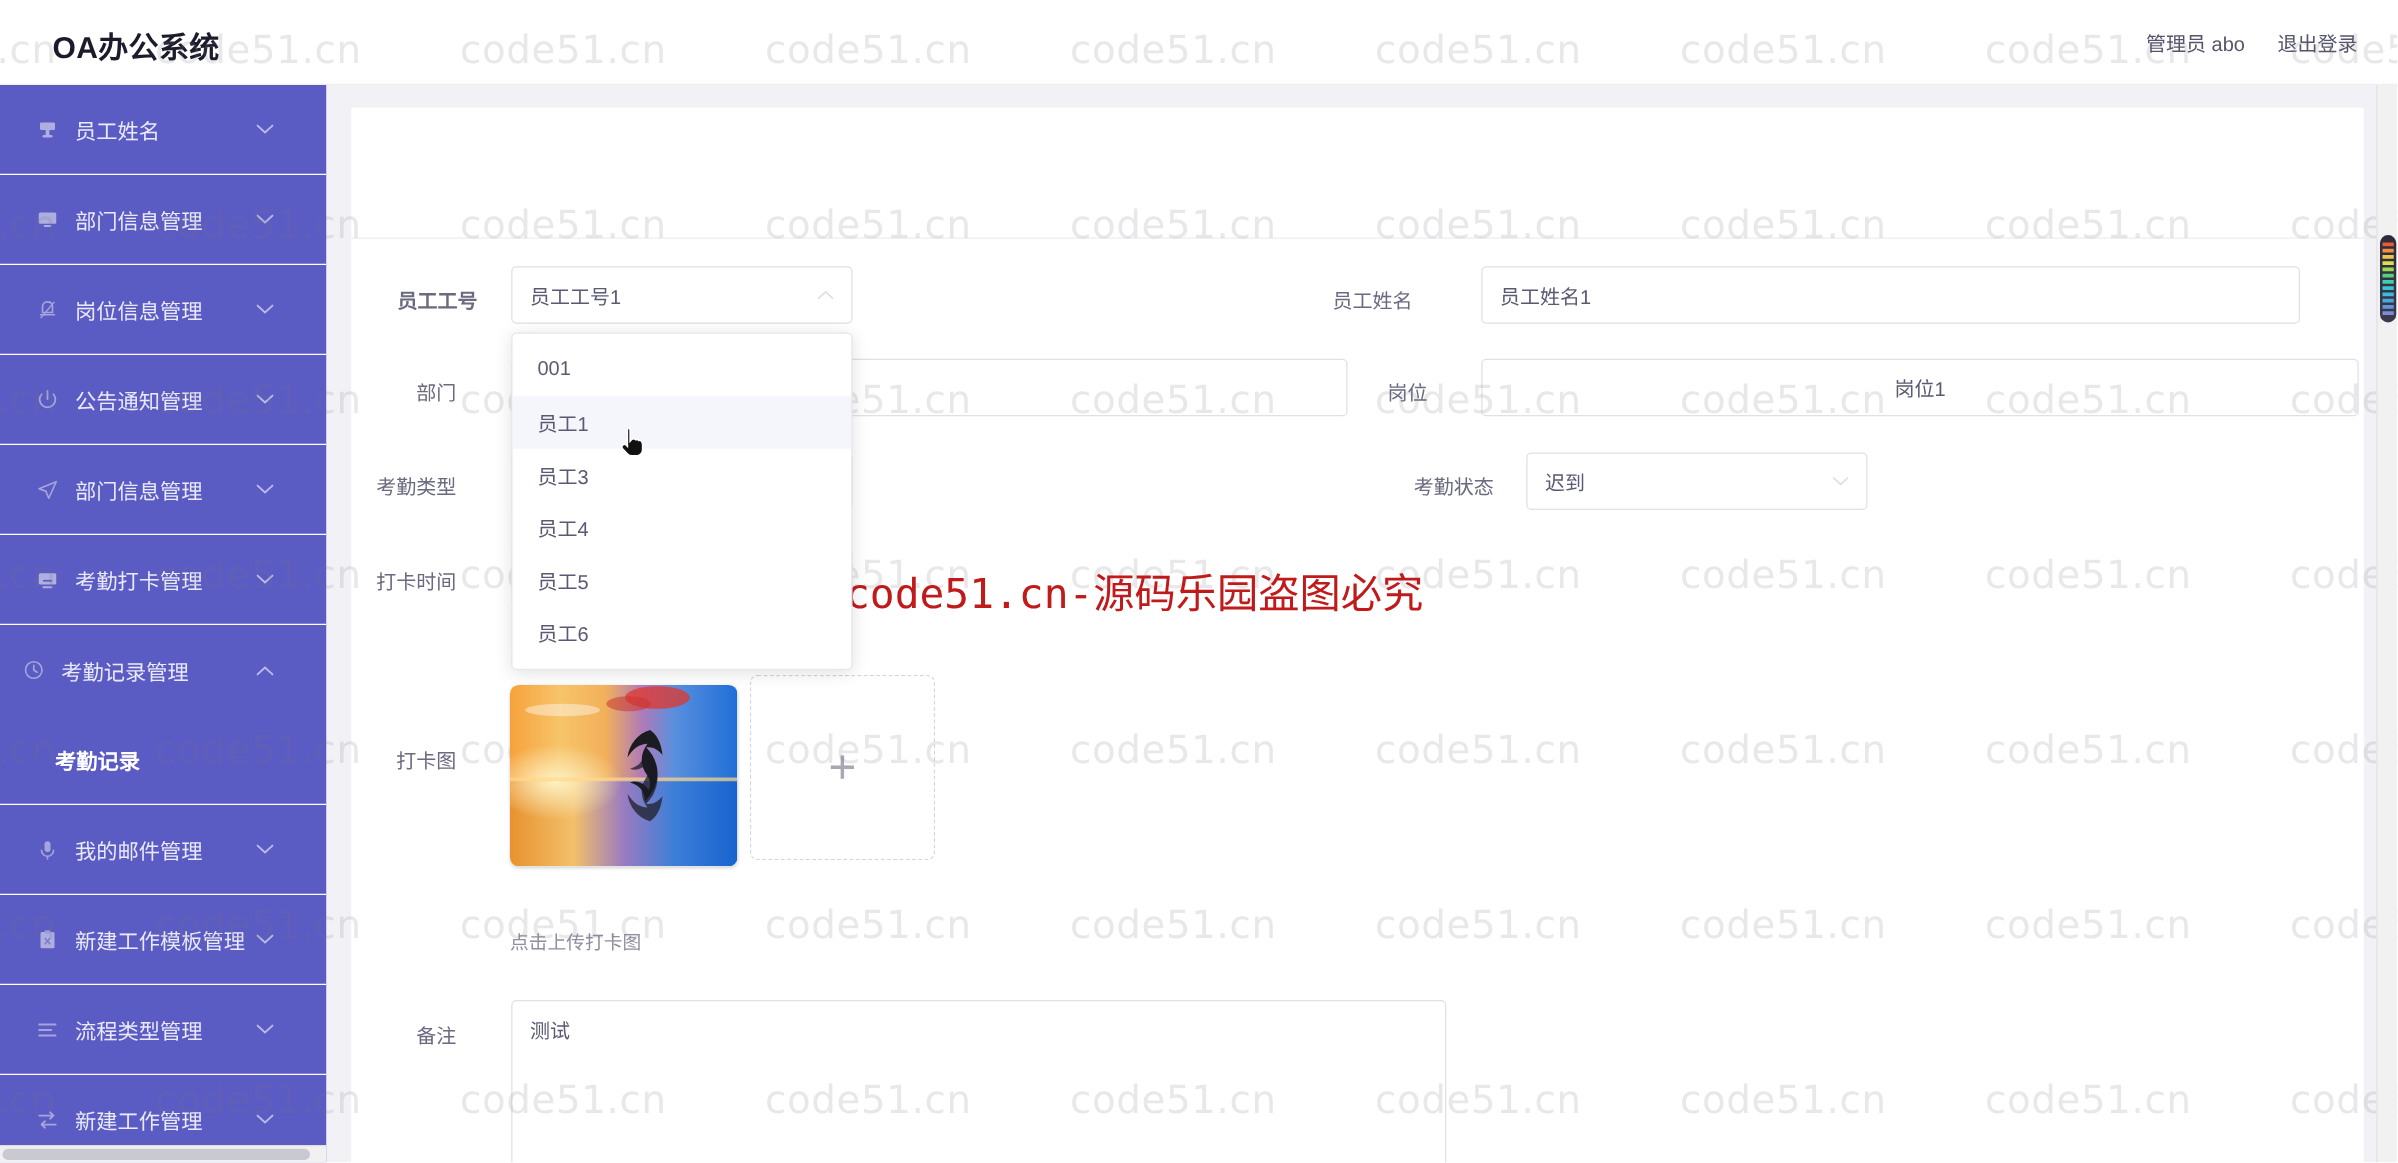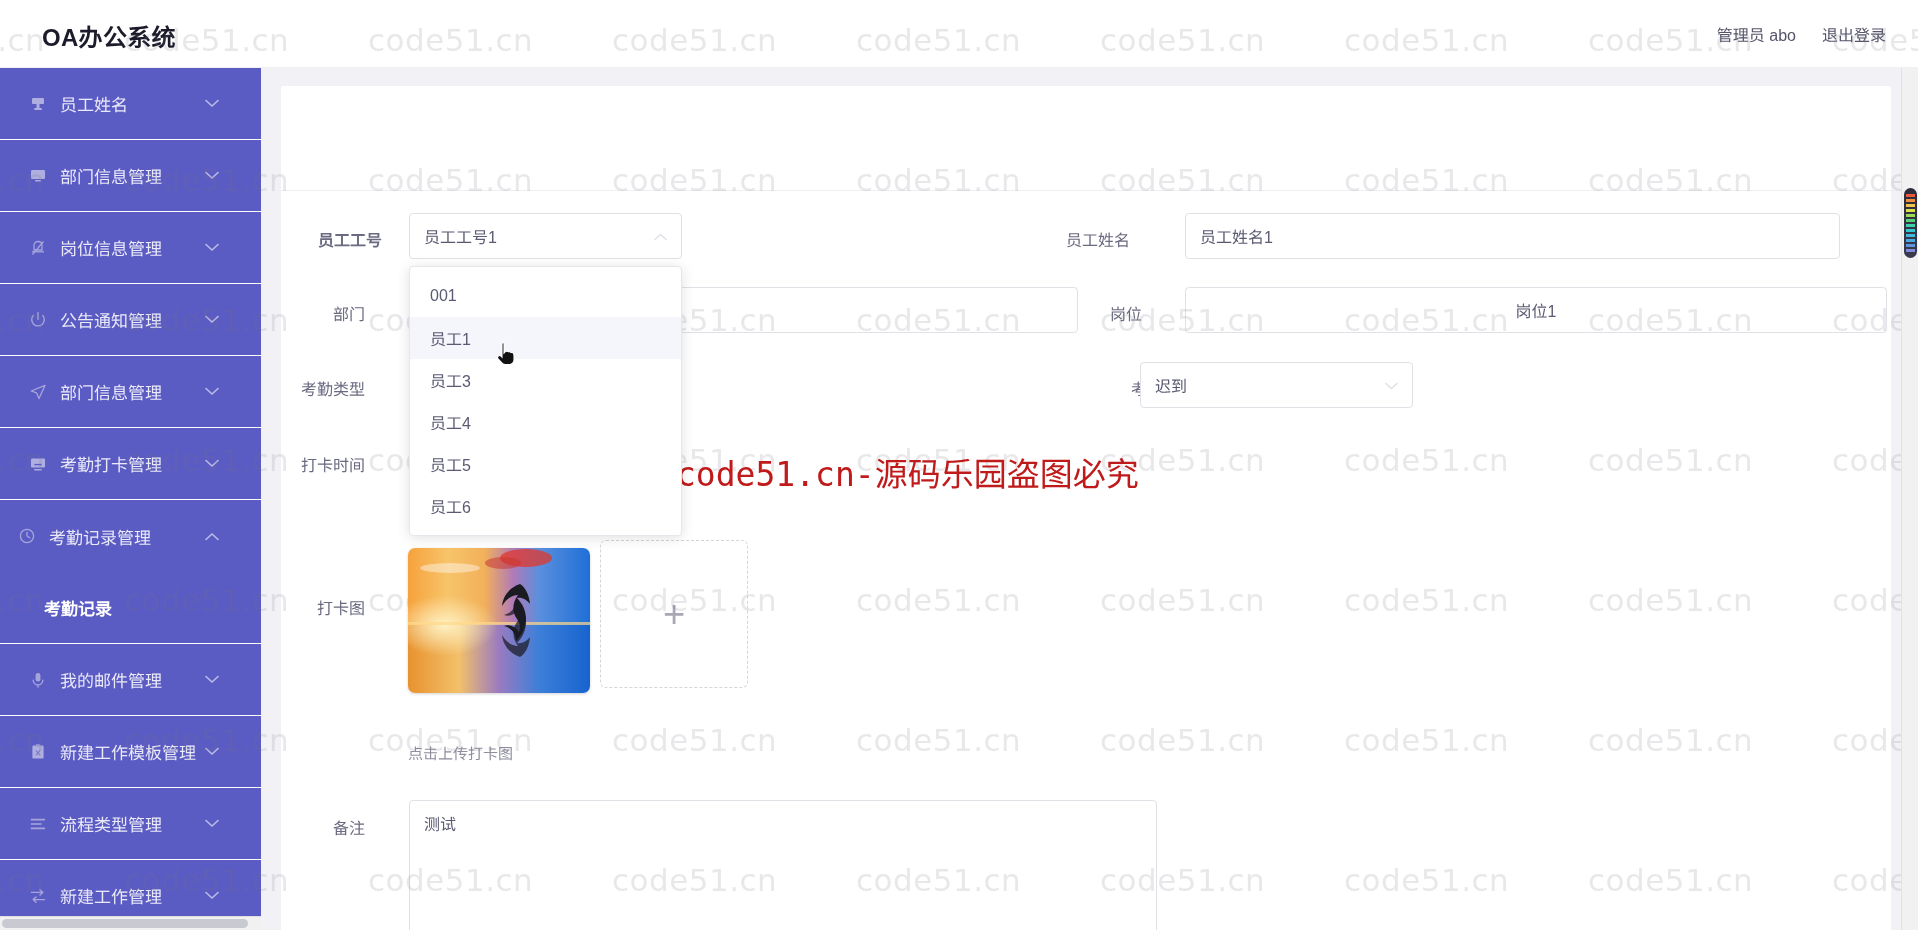--- a/index.html
+++ b/index.html
@@ -485,21 +485,21 @@
     <div class="f-input" style="left:409px; top:362px; width:273px;">
       <span></span>
       <span class="caret">
         <svg width="13" height="8" viewBox="0 0 13 8">
             <path d="M1 1.5L6.5 6.5 12 1.5" stroke="#b9b9c6" stroke-width="1.4" fill="none" stroke-linecap="round"></path>
           </svg>
       </span>
     </div>
 
     <div class="f-label" style="left:1085px; top:376px; width:110px;">考勤状态</div>
-    <div class="f-input" style="left:1140px; top:362px; width:273px;">
+    <div class="f-input" style="left:1221px; top:362px; width:273px;">
       <span>迟到</span>
       <span class="caret">
         <svg width="13" height="8" viewBox="0 0 13 8">
             <path d="M1 1.5L6.5 6.5 12 1.5" stroke="#b9b9c6" stroke-width="1.4" fill="none" stroke-linecap="round"></path>
           </svg>
       </span>
     </div>
 
     <div class="f-label" style="left:255px; top:452px; width:110px;">打卡时间</div>
     <div class="f-input" style="left:409px; top:438px; width:273px;">

